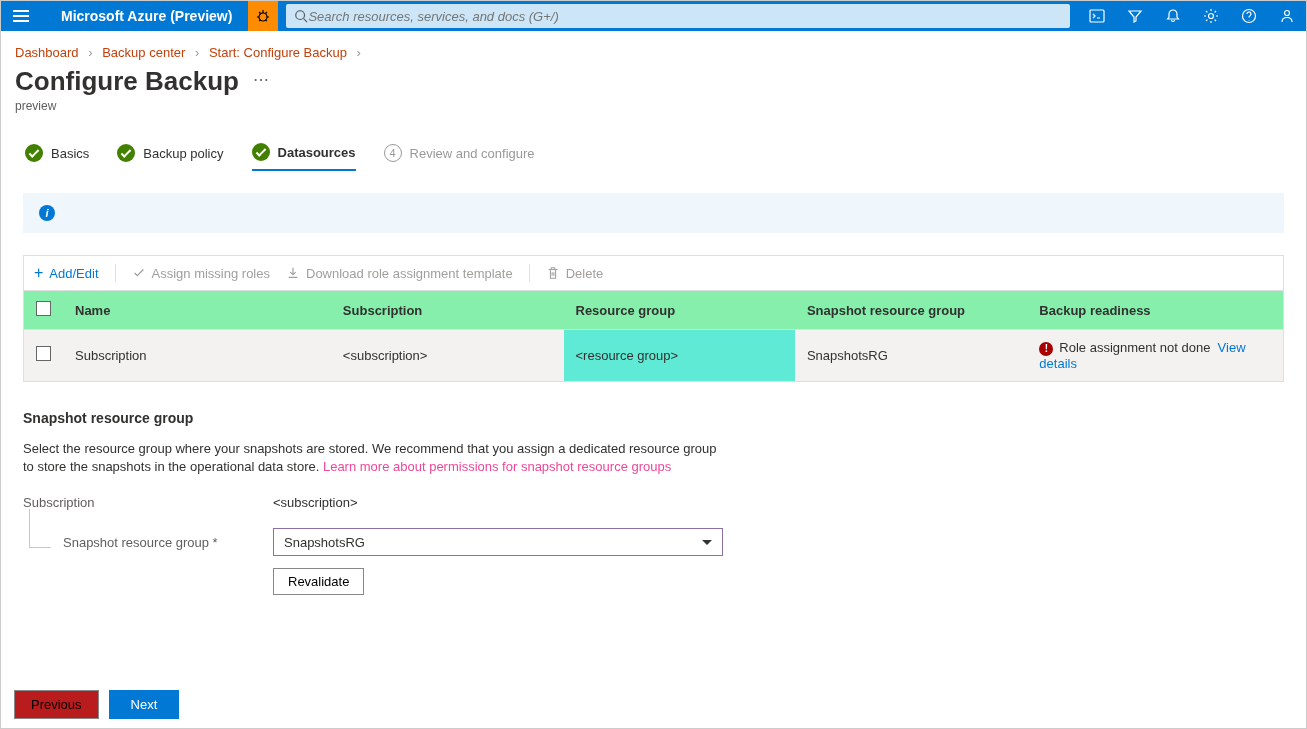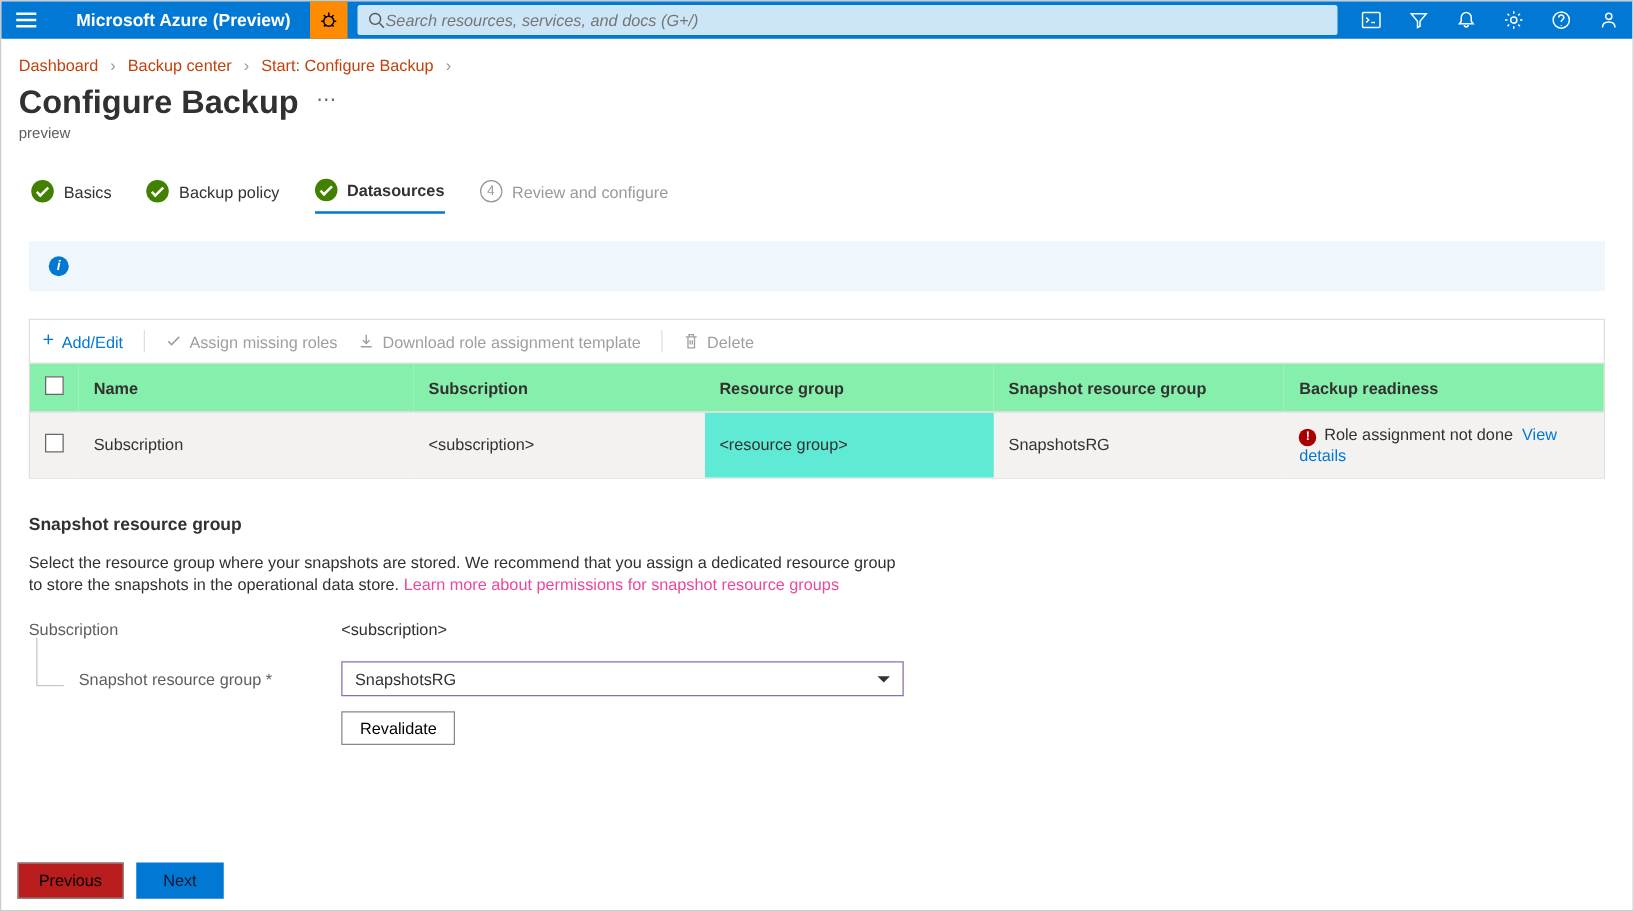--- a/index.html
+++ b/index.html
@@ -77,21 +77,21 @@
   .form-row.indent .form-label{ padding-left:40px; position:relative;}
   .form-row.indent .form-label::before{content:'';position:absolute;left:6px;top:-26px;width:1px;height:38px;background:#c8c6c4;}
   .form-row.indent .form-label::after{content:'';position:absolute;left:6px;top:12px;width:22px;height:1px;background:#c8c6c4;}
   .select-box { width:450px; height:28px; border:1px solid #8b6fa8; display:flex; align-items:center; justify-content:space-between; padding:0 10px; cursor:pointer; background:#fff;}
   .chevron{width:0;height:0;border-left:5px solid transparent;border-right:5px solid transparent;border-top:5px solid #333;}
   .btn-secondary { margin-top:12px; margin-left:250px; border:1px solid #8a8886; background:#fff; padding:5px 14px; cursor:pointer; font-size:13px;}
   
   
   .footer { position:absolute; bottom:10px; left:14px; display:flex; gap:10px;}
   .btn-prev{border:1px solid #8a8886;background:#b91c1c;padding:6px 16px;cursor:pointer;font-size:13px;}
-  .btn-next{border:none;background:#0078d4;color:#0f172a;padding:6px 22px;cursor:pointer;font-size:13px;}
+  .btn-next{border:none;background:#0078d4;color:#ffffff;padding:6px 22px;cursor:pointer;font-size:13px;}
 
   .checkmark{width:10px;height:5px;border-left:2px solid #fff;border-bottom:2px solid #fff;transform:rotate(-45deg);margin-top:-2px;}
   .svg-dl{width:14px;height:14px;}
   .svg-trash{width:14px;height:14px;}
 </style>
 </head>
 <body>
 
 <div class="top-bar">
   <div class="hamburger">

